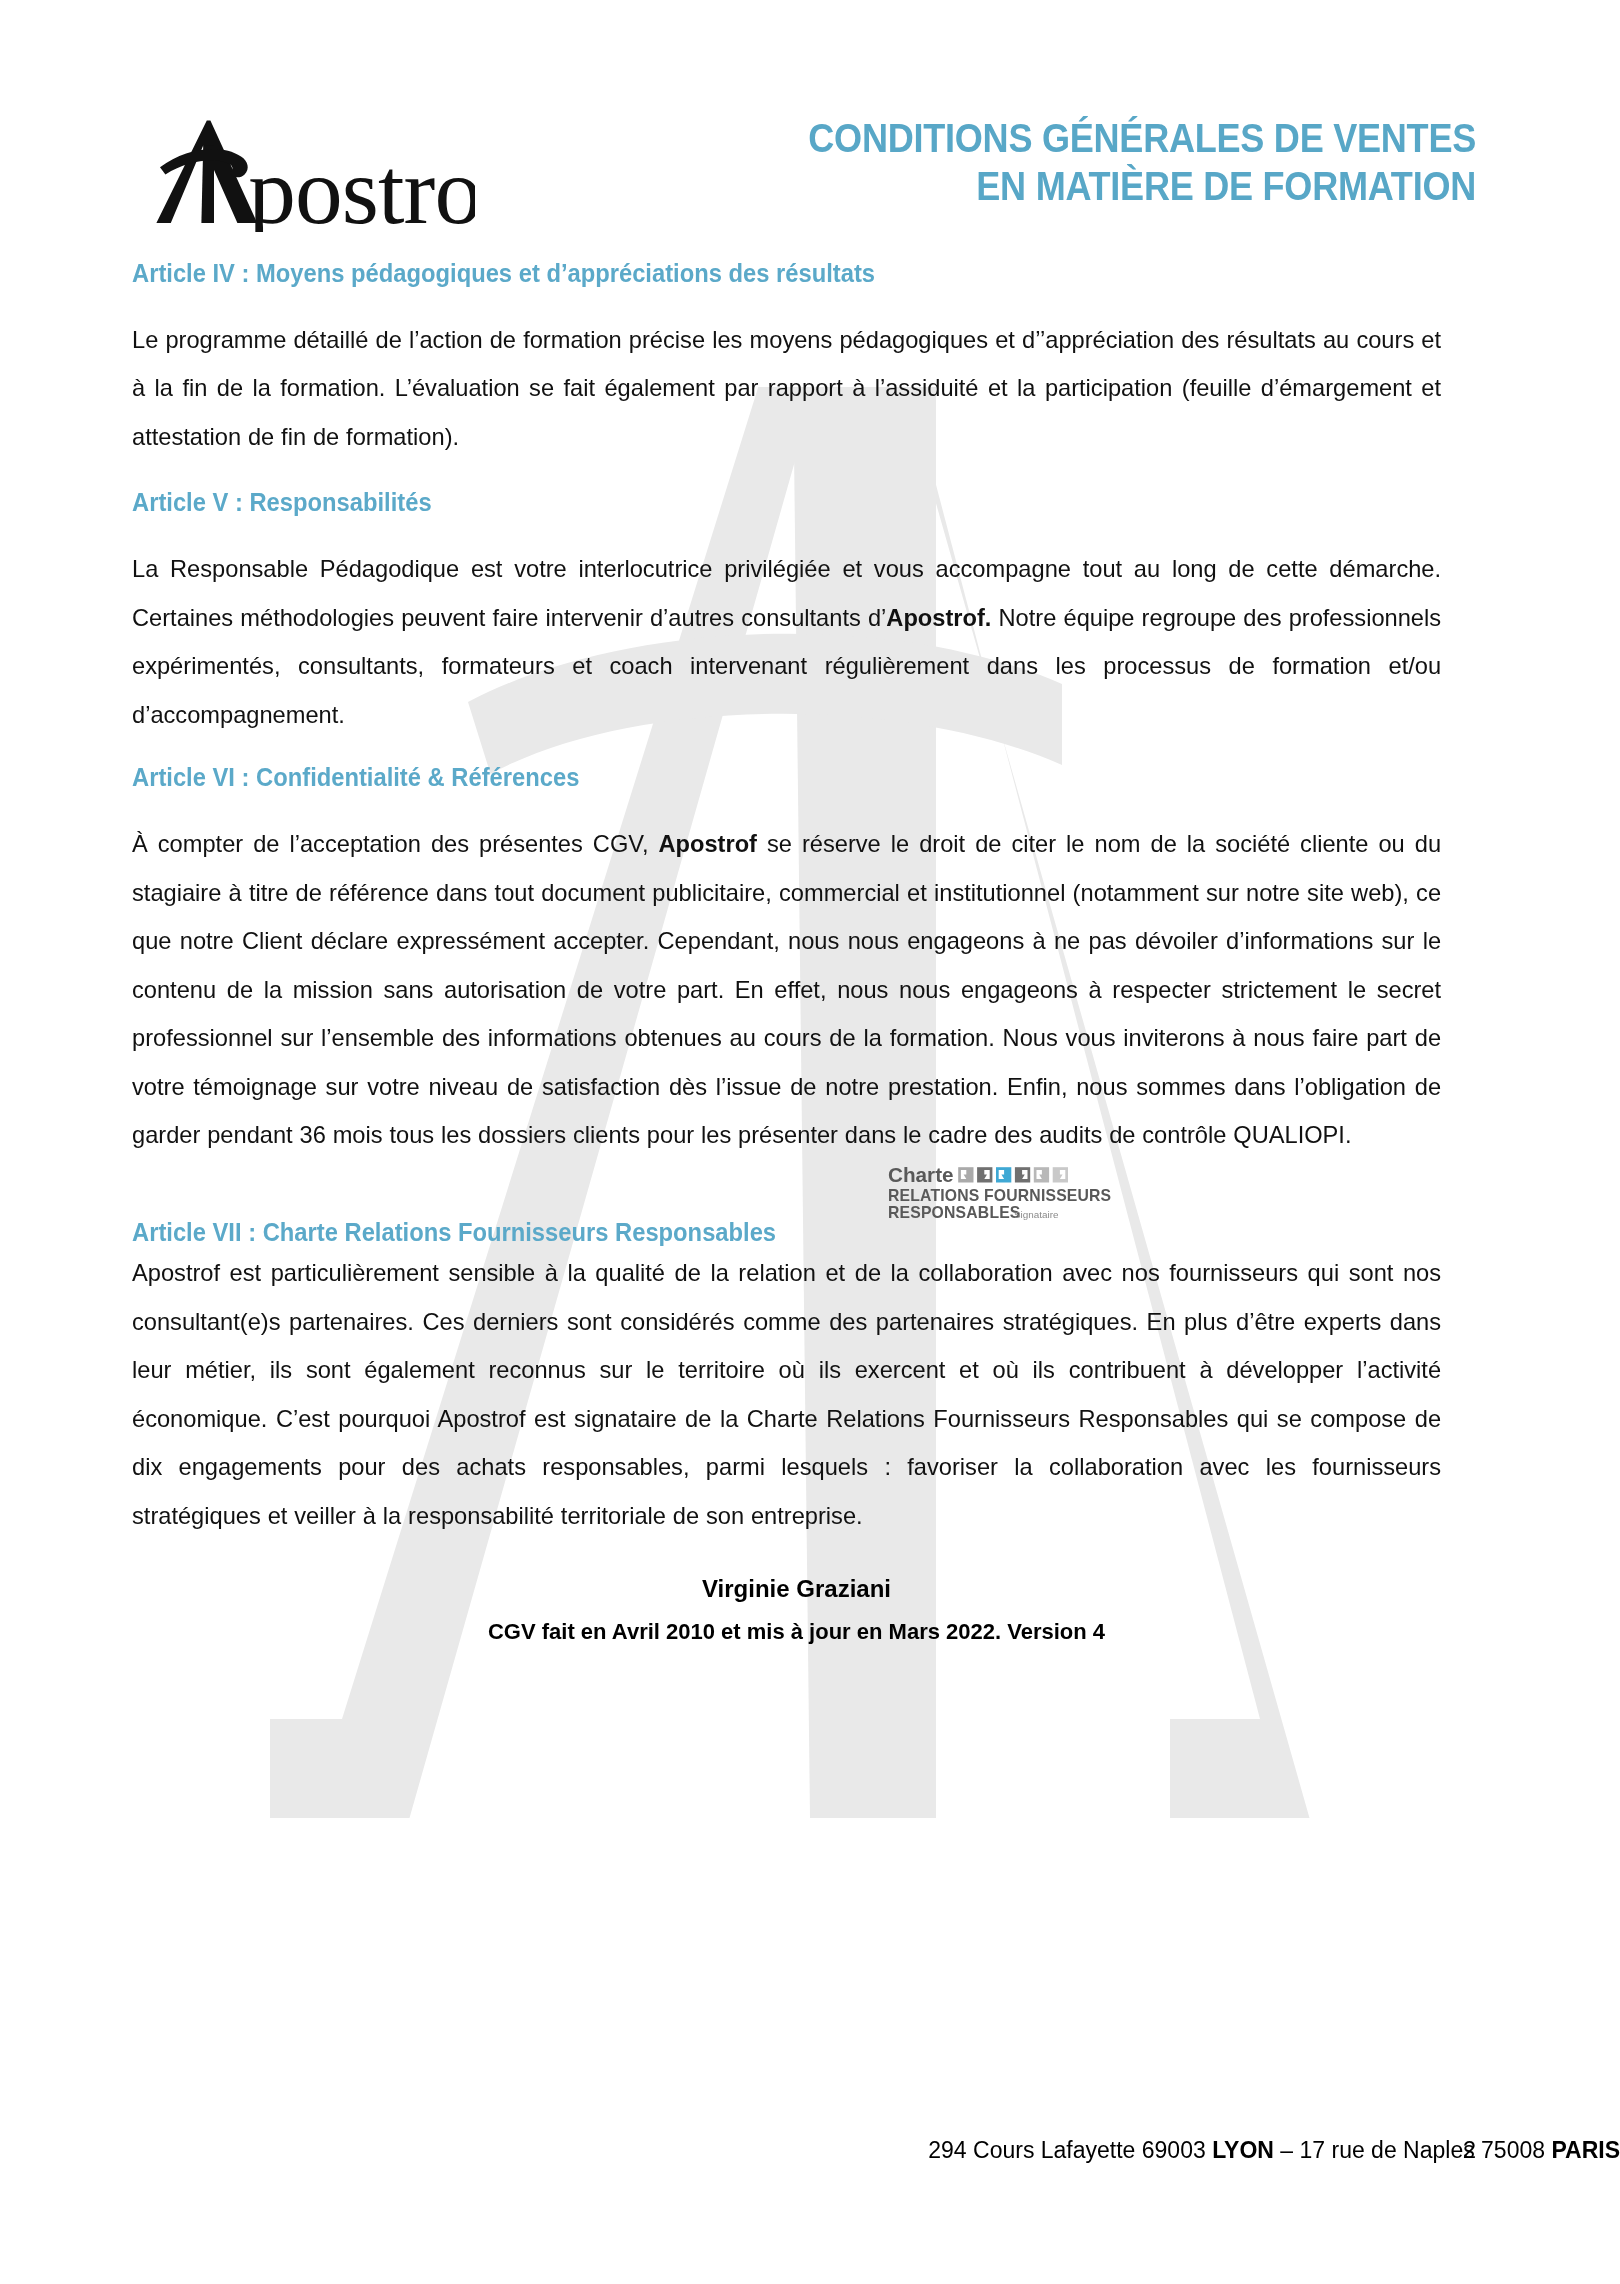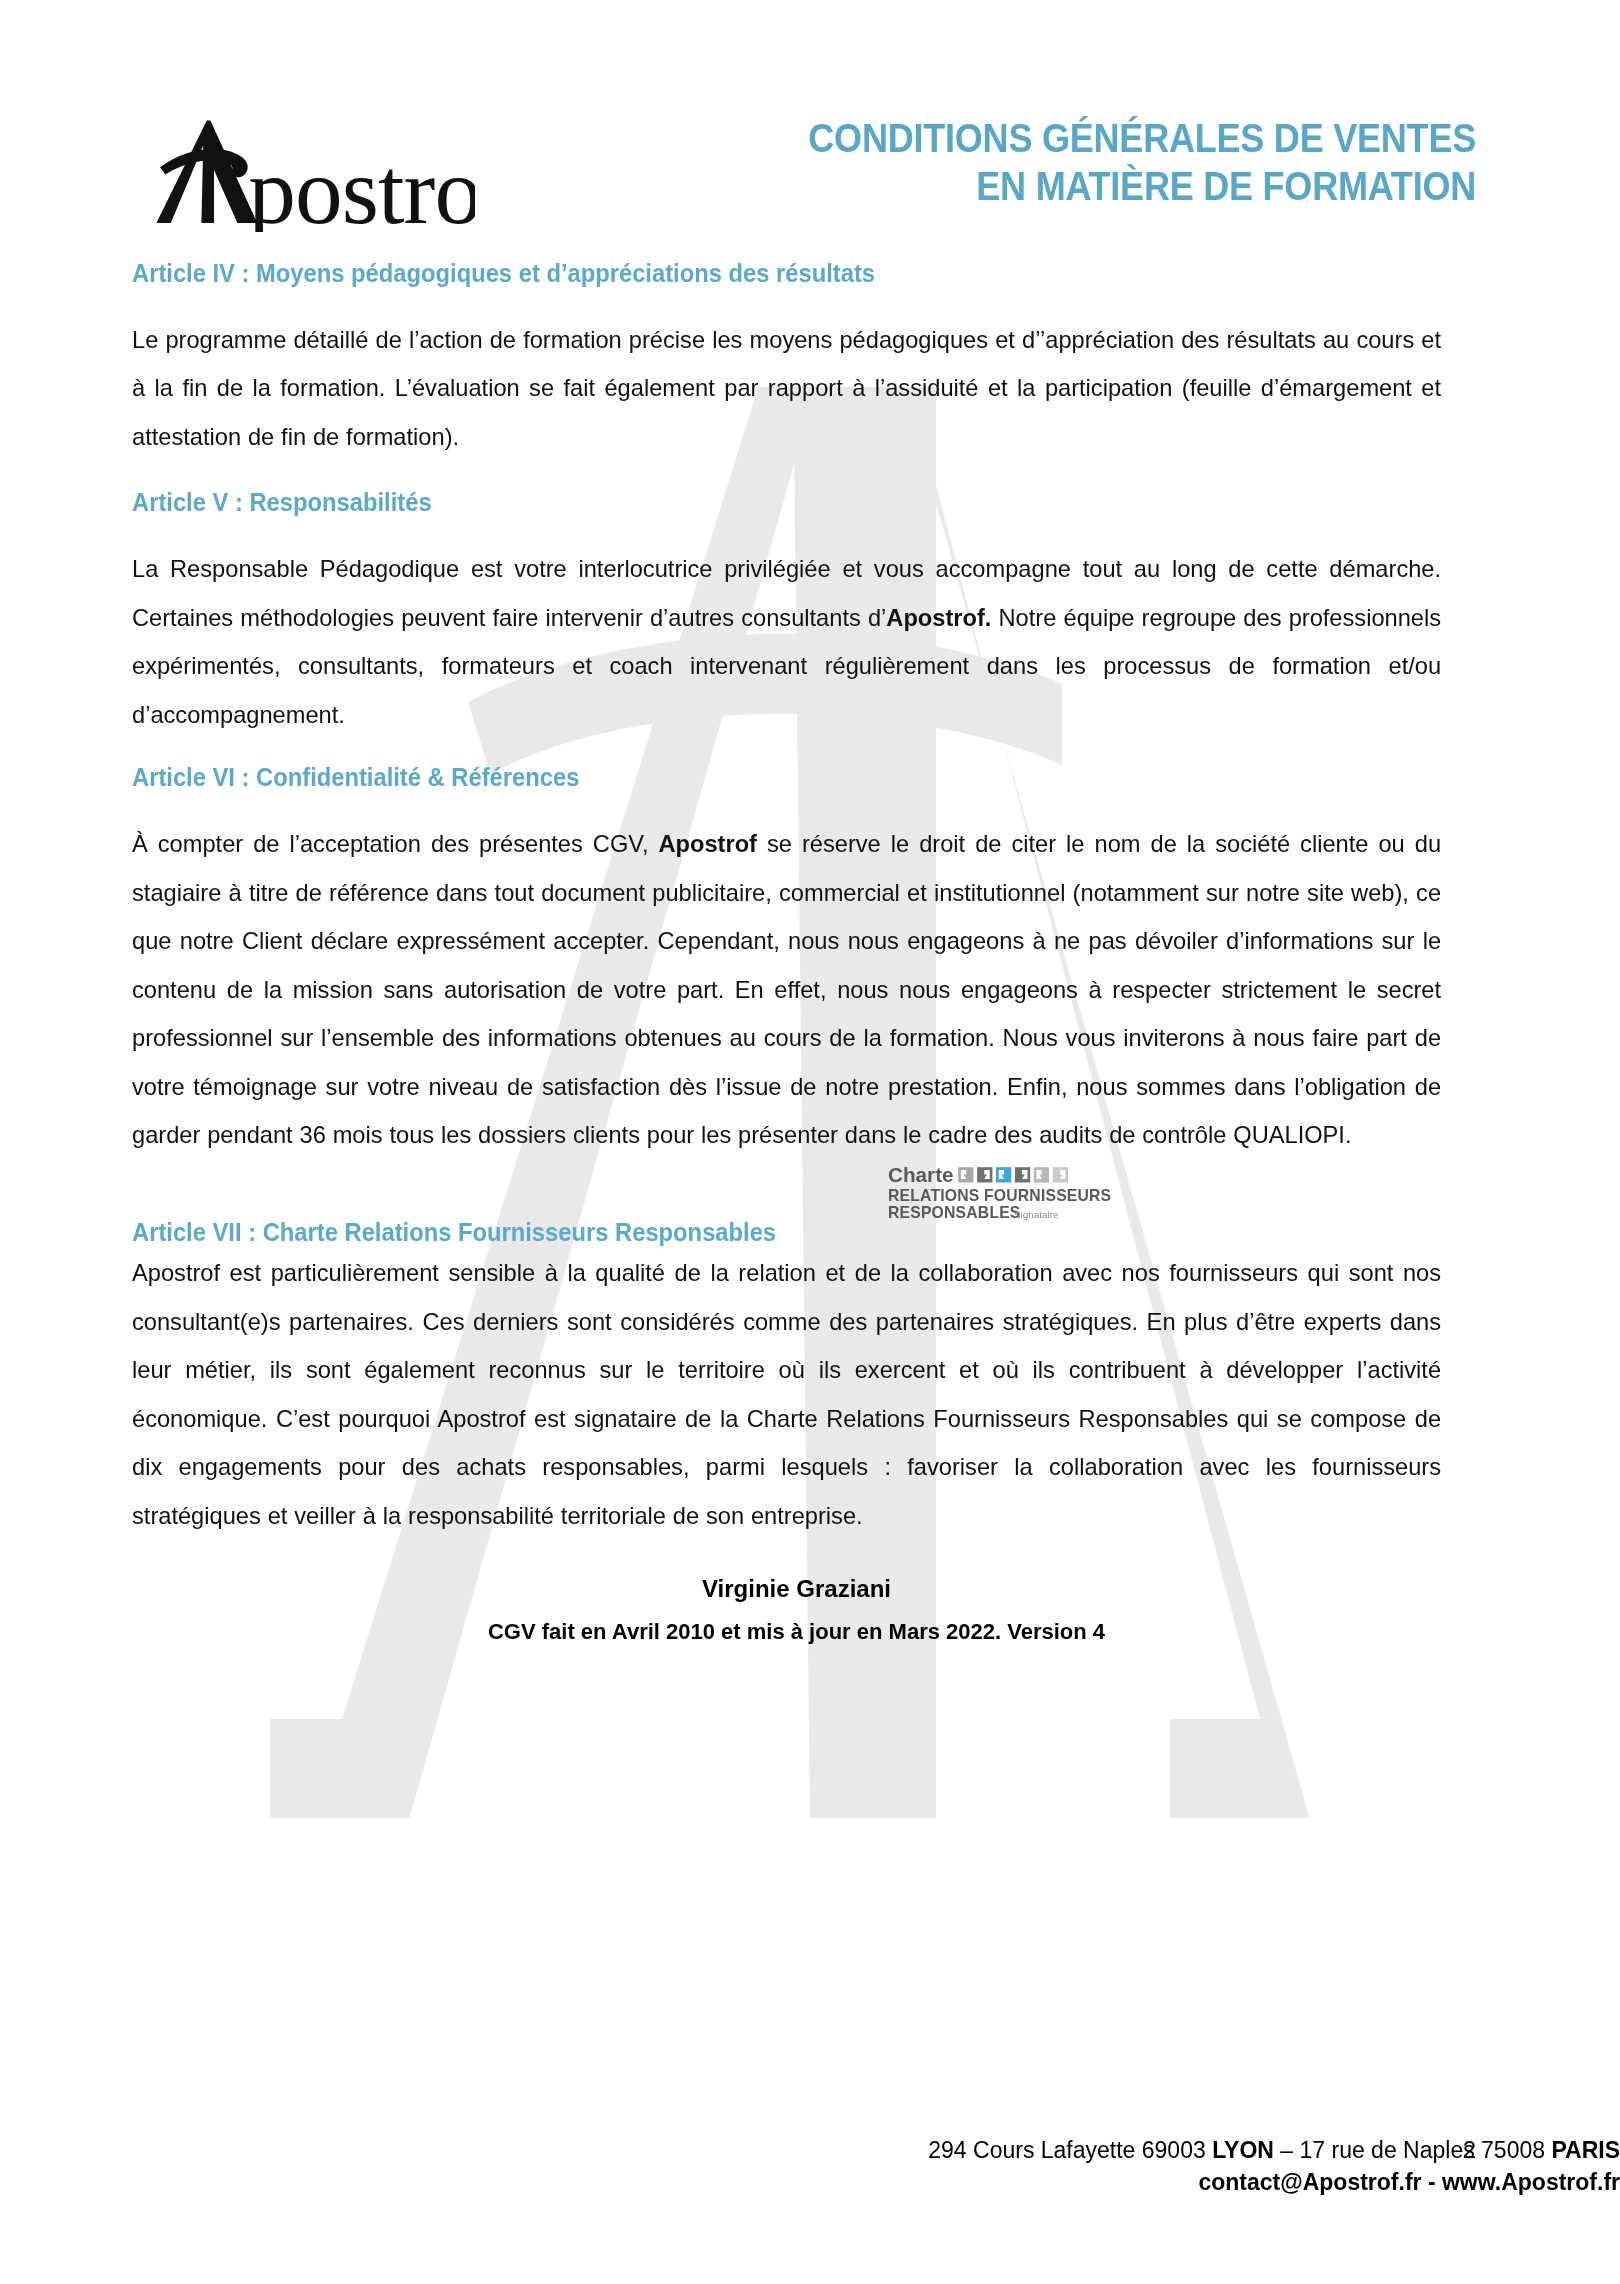--- a/index.html
+++ b/index.html
@@ -267,19 +267,18 @@
 
     <div id="signature">
       <div class="sig-name">Virginie Graziani</div>
       <div class="sig-version">CGV fait en Avril 2010 et mis à jour en Mars 2022. Version 4</div>
     </div>
   </div>
 
   <div id="footer">
     <div id="footer-lines">
       <span class="fline"><span>294 Cours Lafayette 69003 </span><b>LYON</b><span> – 17 rue de Naples 75008 </span><b>PARIS</b></span>
-      <span class="fline"><b>contact@Apostrof.fr - www.Apostrof.fr</b></span>
     </div>
     <div id="page-number">2</div>
   </div>
 
 </div>
 
 
 </body></html>

